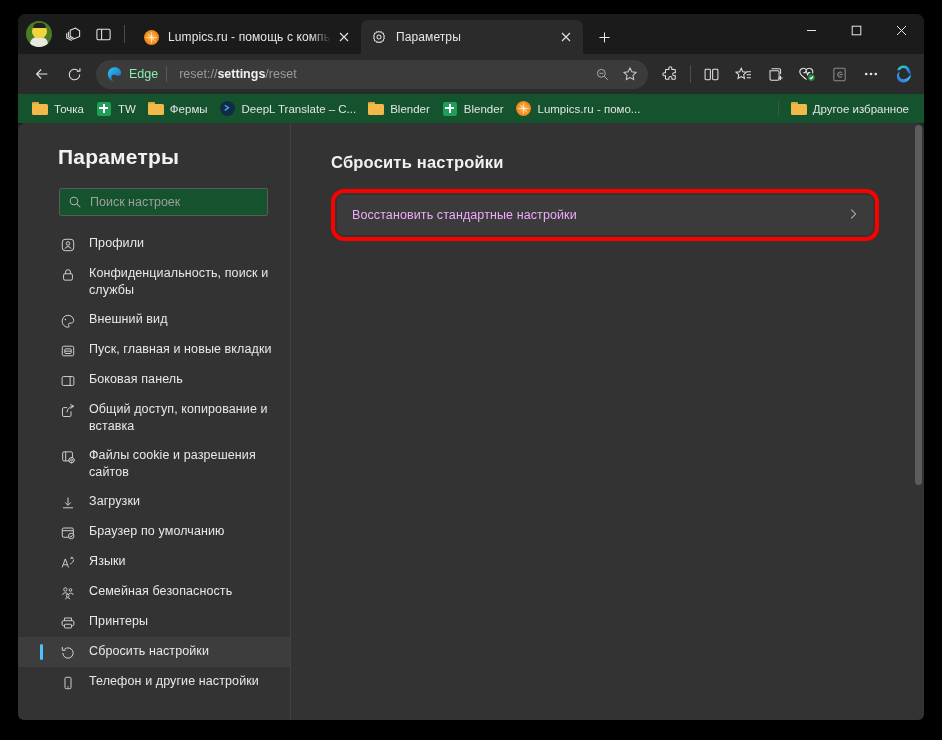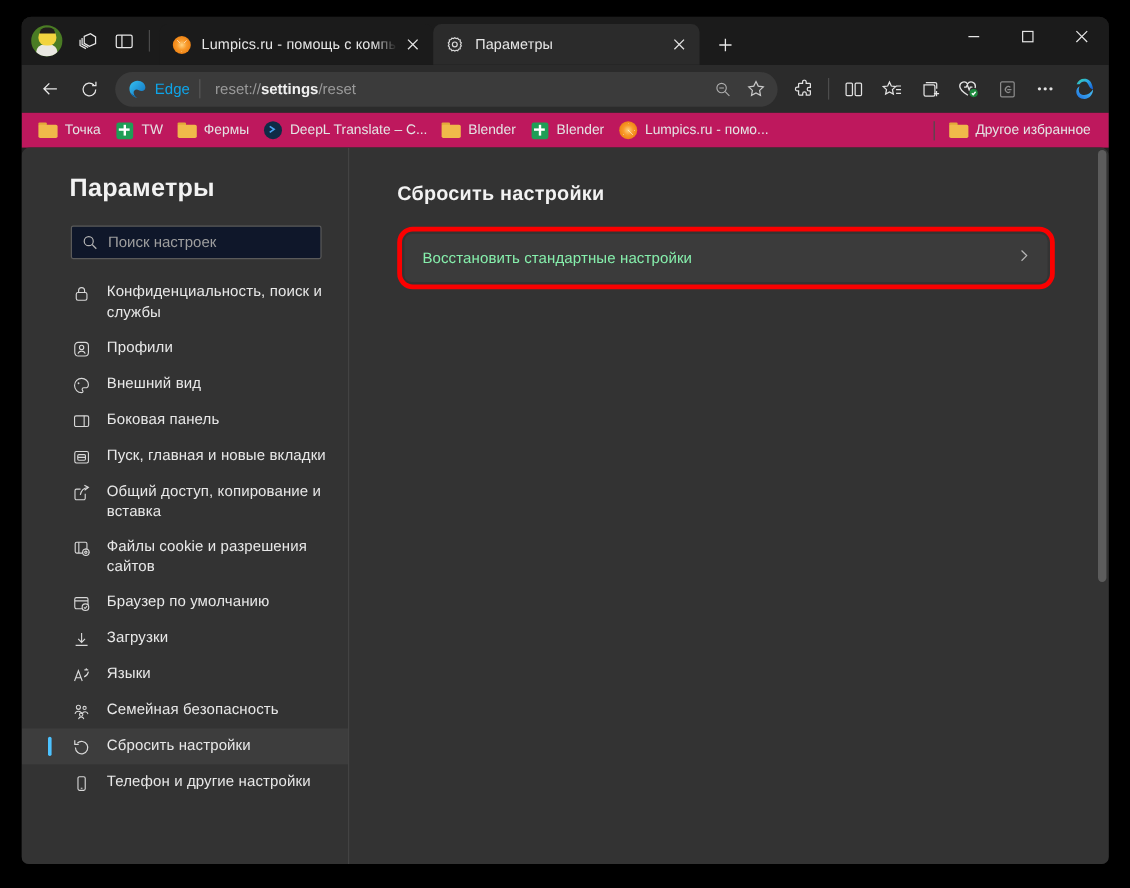--- a/index.html
+++ b/index.html
@@ -199,21 +199,21 @@
     background: #3b3b3b;
     border-radius: 15px;
     display: flex;
     align-items: center;
     padding: 0 4px 0 10px;
     margin: 0 6px 0 6px;
     min-width: 0;
   }
   .edge-logo-sm { width: 17px; height: 17px; flex: 0 0 auto; }
   .omni-brand {
-    font-size: 12.5px; color: #0ea5e9;
+    font-size: 12.5px; color: #86efac;
     margin: 0 8px 0 6px;
     flex: 0 0 auto;
   }
   .omni-sep { width: 1px; height: 16px; background: #575757; flex: 0 0 auto; }
   .omni-url {
     font-size: 12.5px;
     color: #9a9a9a;
     margin-left: 12px;
     white-space: nowrap;
     overflow: hidden;
@@ -231,21 +231,21 @@
 
   .copilot {
     width: 24px; height: 24px;
     margin: 0 2px 0 5px;
     flex: 0 0 auto;
   }
 
   
   .bookmarks {
     height: 29px;
-    background: #be185d;
+    background: #14532d;
     display: flex;
     align-items: center;
     padding: 0 8px 0 9px;
     flex: 0 0 auto;
     text-align: right;
   }
   .bm {
     display: flex;
     align-items: center;
     height: 22px;
@@ -307,21 +307,21 @@
   .settings-title {
     font-size: 21px;
     color: #f2f2f2;
     font-weight: 600;
     padding: 0 0 0 40px;
     letter-spacing: .2px;
   }
   .search-wrap { padding: 19px 22px 0 41px; }
   .search-box {
     height: 28px;
-    background: #0f172a;
+    background: #14532d;
     border: 1px solid #5a5a5a;
     border-radius: 2px;
     display: flex;
     align-items: center;
     padding: 0 8px;
   }
   .search-ph { font-size: 12.5px; color: #9e9e9e; margin-left: 8px; }
 
   .navlist { margin-top: 13px; }
   .navitem {
@@ -378,21 +378,21 @@
   .reset-row {
     background: #3b3b3b;
     border-radius: 6px;
     height: 40px;
     display: flex;
     align-items: center;
     padding: 0 14px 0 15px;
   }
   .reset-label {
     font-size: 12.5px;
-    color: #86efac;
+    color: #f0abfc;
     flex: 1 1 auto;
     letter-spacing: .1px;
   }
 
   
   .vscroll {
     position: absolute;
     right: 0; top: 0;
     width: 12px; height: 100%;
     background: transparent;
@@ -689,67 +689,67 @@
           </svg>
           <span class="search-ph">Поиск настроек</span>
         </div>
       </div>
 
       <div class="navlist">
 
         <div class="navitem">
           <span class="nav-ico">
             <svg width="16" height="16" viewBox="0 0 18 18" fill="none" stroke="#d8d8d8" stroke-width="1.05">
-              <rect x="4" y="7.6" width="10" height="7.2" rx="1.6"></rect>
-              <path d="M6.2 7.6 V5.8 a2.8 2.8 0 0 1 5.6 0 V7.6"></path>
-            </svg>
-          </span>
-          <span class="nav-label">Конфиденциальность, поиск и службы</span>
-        </div>
-
-        <div class="navitem">
-          <span class="nav-ico">
-            <svg width="16" height="16" viewBox="0 0 18 18" fill="none" stroke="#d8d8d8" stroke-width="1.05">
               <rect x="2.6" y="2.6" width="12.8" height="12.8" rx="3.2"></rect>
               <circle cx="9" cy="7.3" r="2"></circle>
               <path d="M5.6 13.2 a3.6 3.6 0 0 1 6.8 0"></path>
             </svg>
           </span>
           <span class="nav-label">Профили</span>
         </div>
 
         <div class="navitem">
           <span class="nav-ico">
             <svg width="16" height="16" viewBox="0 0 18 18" fill="none" stroke="#d8d8d8" stroke-width="1.05">
+              <rect x="4" y="7.6" width="10" height="7.2" rx="1.6"></rect>
+              <path d="M6.2 7.6 V5.8 a2.8 2.8 0 0 1 5.6 0 V7.6"></path>
+            </svg>
+          </span>
+          <span class="nav-label">Конфиденциальность, поиск и службы</span>
+        </div>
+
+        <div class="navitem">
+          <span class="nav-ico">
+            <svg width="16" height="16" viewBox="0 0 18 18" fill="none" stroke="#d8d8d8" stroke-width="1.05">
               <path d="M9 2.6 c3.6 0 6.4 2.7 6.4 5.9 0 2-1.5 2.9-3 2.9h-1.3c-1 0-1.6.7-1.6 1.5 0 .5.2.8.5 1.2.2.3.3.5.3.8 0 .7-.6 1.1-1.4 1.1-3.6 0-6.5-3-6.5-6.7S5.4 2.6 9 2.6z"></path>
               <circle cx="6.1" cy="7.2" r=".85" fill="#d8d8d8" stroke="none"></circle>
             </svg>
           </span>
           <span class="nav-label">Внешний вид</span>
-        </div>
-
-        <div class="navitem">
-          <span class="nav-ico">
-            <svg width="16" height="16" viewBox="0 0 18 18" fill="none" stroke="#d8d8d8" stroke-width="1.05">
-              <rect x="2.4" y="4" width="13.2" height="10" rx="1.4"></rect>
-              <path d="M11.4 4 L11.4 14"></path>
-            </svg>
-          </span>
-          <span class="nav-label">Боковая панель</span>
         </div>
 
         <div class="navitem">
           <span class="nav-ico">
             <svg width="16" height="16" viewBox="0 0 18 18" fill="none" stroke="#d8d8d8" stroke-width="1.05">
               <rect x="2.6" y="3.6" width="12.8" height="10.8" rx="1.6"></rect>
               <rect x="5.4" y="6.6" width="7.2" height="5.2" rx="1"></rect>
               <path d="M5.4 9.2 L12.6 9.2"></path>
             </svg>
           </span>
           <span class="nav-label">Пуск, главная и новые вкладки</span>
+        </div>
+
+        <div class="navitem">
+          <span class="nav-ico">
+            <svg width="16" height="16" viewBox="0 0 18 18" fill="none" stroke="#d8d8d8" stroke-width="1.05">
+              <rect x="2.4" y="4" width="13.2" height="10" rx="1.4"></rect>
+              <path d="M11.4 4 L11.4 14"></path>
+            </svg>
+          </span>
+          <span class="nav-label">Боковая панель</span>
         </div>
 
         <div class="navitem">
           <span class="nav-ico">
             <svg width="16" height="16" viewBox="0 0 18 18" fill="none" stroke="#d8d8d8" stroke-width="1.05">
               <path d="M12.4 9.4 V13.8 a1.4 1.4 0 0 1-1.4 1.4 H4.2 a1.4 1.4 0 0 1-1.4-1.4 V6.6 a1.4 1.4 0 0 1 1.4-1.4 H8"></path>
               <path d="M7.8 10.6 C8.6 6 11.4 4 15 3.6"></path>
               <path d="M11.6 1.6 L15.4 3.6 L11.8 6.2"></path>
             </svg>
           </span>
@@ -765,37 +765,37 @@
               <circle cx="13" cy="12.6" r="1.1"></circle>
               <path d="M13 9.2 L13 10.2 M13 15 L13 16 M10.4 12.6 L9.4 12.6 M16.6 12.6 L15.6 12.6"></path>
             </svg>
           </span>
           <span class="nav-label">Файлы cookie и разрешения сайтов</span>
         </div>
 
         <div class="navitem">
           <span class="nav-ico">
             <svg width="16" height="16" viewBox="0 0 18 18" fill="none" stroke="#d8d8d8" stroke-width="1.05">
+              <path d="M9 2.8 L9 11.4 M5.8 8.4 L9 11.6 L12.2 8.4"></path>
+              <path d="M3.4 14.4 L14.6 14.4"></path>
+            </svg>
+          </span>
+          <span class="nav-label">Загрузки</span>
+        </div>
+
+        <div class="navitem">
+          <span class="nav-ico">
+            <svg width="16" height="16" viewBox="0 0 18 18" fill="none" stroke="#d8d8d8" stroke-width="1.05">
               <rect x="2.6" y="3.4" width="12.4" height="10.4" rx="1.5"></rect>
               <path d="M2.6 6.4 L15 6.4"></path>
               <circle cx="12.6" cy="12.4" r="3.1" fill="#333333"></circle>
               <path d="M11.2 12.5 L12.3 13.6 L14.1 11.3"></path>
             </svg>
           </span>
           <span class="nav-label">Браузер по умолчанию</span>
-        </div>
-
-        <div class="navitem">
-          <span class="nav-ico">
-            <svg width="16" height="16" viewBox="0 0 18 18" fill="none" stroke="#d8d8d8" stroke-width="1.05">
-              <path d="M9 2.8 L9 11.4 M5.8 8.4 L9 11.6 L12.2 8.4"></path>
-              <path d="M3.4 14.4 L14.6 14.4"></path>
-            </svg>
-          </span>
-          <span class="nav-label">Загрузки</span>
         </div>
 
         <div class="navitem">
           <span class="nav-ico">
             <svg width="16" height="16" viewBox="0 0 18 18" fill="none" stroke="#d8d8d8" stroke-width="1.05">
               <path d="M2.4 14 L6 4.4 L9.6 14 M3.8 11 L8.2 11"></path>
               <path d="M11.6 3.6 L15.2 3.6 M13.4 2 L13.4 3.6 M15.4 5.2 C15 7.6 13.6 9.2 11.4 10.2"></path>
             </svg>
           </span>
           <span class="nav-label">Языки</span>
@@ -808,20 +808,30 @@
               <circle cx="11.8" cy="5.6" r="1.5"></circle>
               <path d="M2.8 11.2 a3.3 3.3 0 0 1 6.4 0"></path>
               <path d="M9.6 11 a2.8 2.8 0 0 1 5.4.3"></path>
               <circle cx="8.6" cy="11.8" r="1.6"></circle>
               <path d="M6.1 16 a2.6 2.6 0 0 1 5 0"></path>
             </svg>
           </span>
           <span class="nav-label">Семейная безопасность</span>
         </div>
 
+        <div class="navitem">
+          <span class="nav-ico">
+            <svg width="16" height="16" viewBox="0 0 18 18" fill="none" stroke="#d8d8d8" stroke-width="1.05">
+              <path d="M5 6.4 V3.4 H13 V6.4"></path>
+              <rect x="2.4" y="6.4" width="13.2" height="5.6" rx="1.5"></rect>
+              <rect x="5" y="10.4" width="8" height="4.2" rx=".8" fill="#333333"></rect>
+            </svg>
+          </span>
+          <span class="nav-label">Принтеры</span>
+        </div>
 
 
         <div class="navitem selected">
           <span class="nav-ico">
             <svg width="16" height="16" viewBox="0 0 18 18" fill="none" stroke="#d8d8d8" stroke-width="1.1">
               <path d="M3.2 9 A5.8 5.8 0 1 0 5 4.8"></path>
               <path d="M2.6 2.2 L2.6 5.9 L6.3 5.9"></path>
             </svg>
           </span>
           <span class="nav-label">Сбросить настройки</span>

